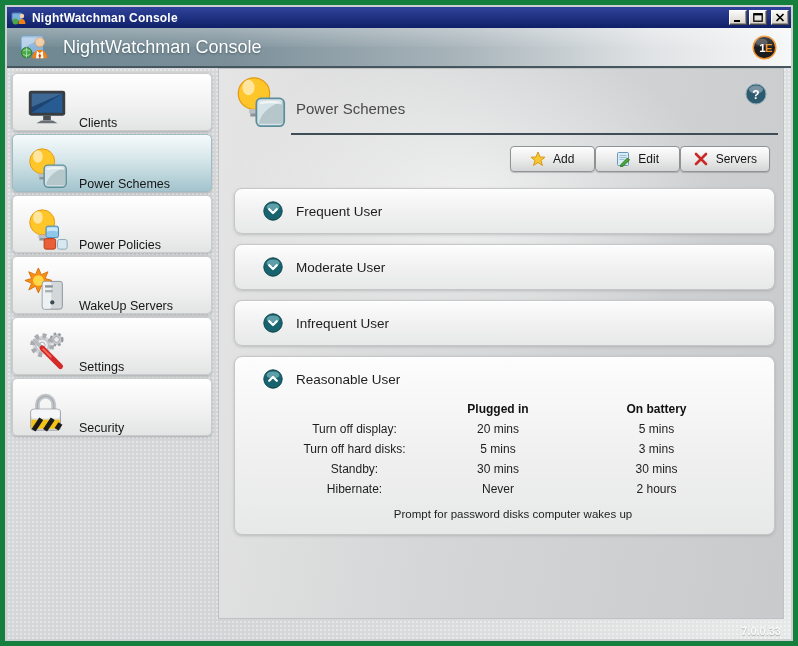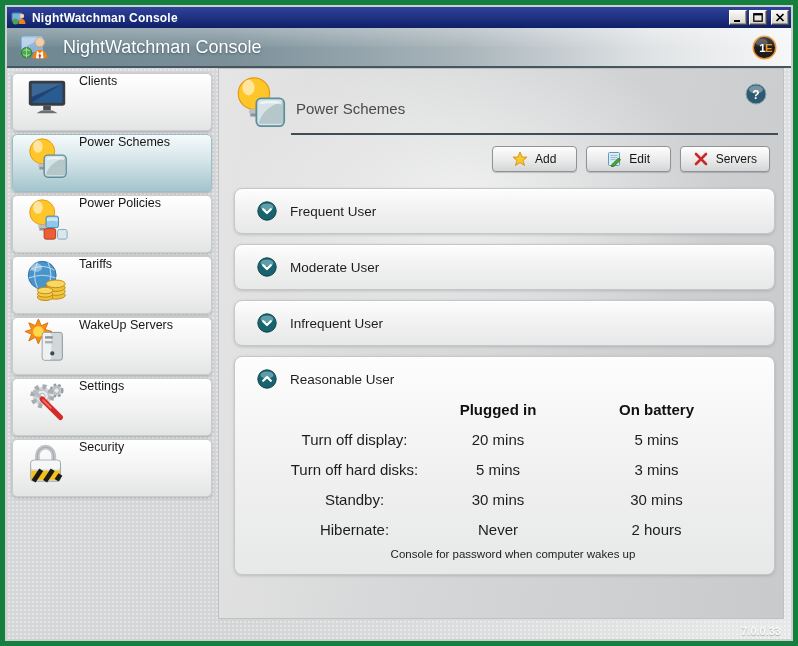--- a/index.html
+++ b/index.html
@@ -50,21 +50,21 @@
     position:absolute; top:63px; left:2px; right:2px; bottom:2px;
     background-image:
       radial-gradient(rgba(255,255,255,.38) .8px, rgba(0,0,0,0) .9px),
       linear-gradient(115deg,#d7d9da 0%,#d2d4d5 45%,#e7e8e8 100%);
     background-size:4px 4px,100% 100%;
     overflow:hidden;
   }
   
   .sidebar { position:absolute; top:5px; left:5px; width:200px; display:flex; flex-direction:column; gap:3px; }
   .side-item {
-    height:58px; display:flex; align-items:flex-start;
+    height:58px; display:flex; align-items:flex-end;
     border:1px solid #c9cbcc; border-radius:5px;
     background:linear-gradient(#ffffff,#f2f2f2 55%,#e3e4e4);
     box-shadow:0 1px 3px rgba(90,95,100,.35);
     cursor:pointer;
   }
   .side-item.selected {
     background:linear-gradient(#f6fafb 0%,#d9e8eb 40%, var(--selected-teal,#a3c4cd) 100%);
     border-color:#9fbcc4;
   }
   .side-icon { width:46px; height:46px; margin-left:11px; flex:0 0 auto; }
@@ -78,48 +78,48 @@
     overflow:hidden;
   }
   .panel::before { content:''; position:absolute; inset:0;
     background:radial-gradient(60% 42% at 45% 24%, rgba(255,255,255,.62), rgba(255,255,255,0) 72%);
     pointer-events:none; }
   .page-icon { position:absolute; left:12px; top:4px; width:58px; height:58px; }
   .page-icon svg { width:100%; height:100%; }
   .page-title { position:absolute; left:77px; top:31px; font-size:15px; color:#4a4a4a; }
   .help-btn { position:absolute; top:14px; right:16px; width:22px; height:22px; padding:0; border:none; background:transparent; cursor:pointer; }
   .sep { position:absolute; top:64px; left:72px; right:5px; height:2px; background:#3f4e56; }
-  .toolbar { position:absolute; top:77px; right:13px; display:flex; gap:9px; }
+  .toolbar { position:absolute; top:77px; right:13px; display:flex; }
   .tb-btn {
     height:26px; min-width:85px; padding:0 12px;
     display:flex; align-items:center; justify-content:center; gap:7px;
     border:1px solid #8f9396; border-radius:4px;
     background:linear-gradient(#fefefe,#ececec 50%,#d4d5d6);
     font-family:inherit; font-size:12px; color:#151515;
     box-shadow:0 1px 1px rgba(0,0,0,.18); cursor:pointer;
   }
   .tb-btn.focused { border-color:#c89432; box-shadow:0 0 0 2px var(--focus-ring,#e8a43c); }
   .tb-icon { width:16px; height:16px; flex:0 0 auto; }
   .tb-icon svg { width:100%; height:100%; }
   
   .schemes { position:absolute; top:119px; left:15px; right:8px; display:flex; flex-direction:column; gap:10px; }
   .scheme {
     border:1px solid #c4c6c7; border-radius:8px;
     background:linear-gradient(#fdfdfd,#f0f0f0 55%,#e7e8e8);
     box-shadow:0 1px 3px rgba(100,105,110,.30), inset 0 1px 0 rgba(255,255,255,.9);
   }
-  .scheme-head { display:flex; align-items:center; height:44px; padding:0 22px; cursor:pointer; }
+  .scheme-head { display:flex; align-items:center; height:44px; padding:0 28px; cursor:pointer; }
   .chev { width:20px; height:20px; flex:0 0 auto; }
   .chev svg { width:100%; height:100%; }
   .scheme-name { margin-left:13px; font-size:13.5px; color:#1d1d1d; }
   .scheme.open { padding-bottom:12px;text-align:center; }
   .detail-grid {
     display:grid; grid-template-columns:165px 122px auto;
-    margin:2px 20px 0 37px; row-gap:17px;
-    font-size:15px; color:#1d1d1d; line-height:13px;
+    margin:2px 20px 0 37px; row-gap:7px;
+    font-size:12px; color:#1d1d1d; line-height:13px;
   }
   .dhead { font-weight:bold; color:#111; }
   .detail-note { margin:12px 20px 2px 37px; font-size:11.5px; color:#1d1d1d; }
   
   .version { position:absolute; right:10px; bottom:2px; font-size:11px; font-weight:bold;
     color:var(--version-text,#fafafa); text-shadow:0 1px 1px rgba(0,0,0,.25); }
 </style>
 </head>
 <body>
 
@@ -201,37 +201,20 @@
               <circle cx="19" cy="17" r="13" fill="#ffc629" stroke="#e29a15"></circle>
               <ellipse cx="14.5" cy="12" rx="5" ry="6.5" fill="#fff" opacity=".55"></ellipse>
               <rect x="15" y="30" width="8" height="3.4" fill="#b9bfc3"></rect>
               <rect x="16" y="33.4" width="6" height="2.6" fill="#8e9498"></rect>
               <rect x="23" y="21" width="13" height="12" rx="2" fill="#8ec8ec" stroke="#4a88b0"></rect>
               <path d="M24 23 q5.5 -1.5 11 0 v3.5 q-5.5 -1.5 -11 0 Z" fill="#fff" opacity=".55"></path>
               <rect x="21" y="34" width="12" height="11" rx="2" fill="#e85f38" stroke="#b83a18"></rect>
               <rect x="35" y="35" width="10" height="10" rx="2" fill="#d8e8f0" stroke="#8aa8b8"></rect>
             </svg></span>
           <span class="side-label">Power Policies</span>
-        </div>
-        <div class="side-item">
-          <span class="side-icon"><svg viewBox="0 0 48 48">
-              <circle cx="19" cy="19" r="14.5" fill="#4a94cc" stroke="#2a6ea0"></circle>
-              <path d="M6 14 Q19 6 32 14 M5 22 Q19 16 33 22 M14 5.5 Q8 19 14 32 M25 5.5 Q31 19 25 32" stroke="#cfe8f8" fill="none" stroke-width="1.1" opacity=".8"></path>
-              <ellipse cx="13" cy="11" rx="6" ry="4.5" fill="#fff" opacity=".4"></ellipse>
-              <g stroke="#bd8a16">
-                <ellipse cx="33" cy="40" rx="10" ry="4" fill="#eec037"></ellipse>
-                <ellipse cx="33" cy="36" rx="10" ry="4" fill="#f4cc4a"></ellipse>
-                <ellipse cx="33" cy="32" rx="10" ry="4" fill="#eec037"></ellipse>
-                <ellipse cx="33" cy="28" rx="10" ry="4" fill="#f8d862"></ellipse>
-                <ellipse cx="22" cy="42" rx="8" ry="3.4" fill="#eec037"></ellipse>
-                <ellipse cx="22" cy="38.5" rx="8" ry="3.4" fill="#f4cc4a"></ellipse>
-                <ellipse cx="22" cy="35" rx="8" ry="3.4" fill="#f8d862"></ellipse>
-              </g>
-            </svg></span>
-          <span class="side-label">Tariffs</span>
         </div>
         <div class="side-item">
           <span class="side-icon"><svg viewBox="0 0 48 48">
               <path d="M15 1 L18 8 L25 5 L22 12 L29 14 L22 17 L25 24 L18 20 L15 27 L12 20 L5 24 L8 17 L1 14 L8 12 L5 5 L12 8 Z" fill="#f89018" stroke="#d87208"></path>
               <circle cx="15" cy="14" r="5.5" fill="#ffd84a"></circle>
               <rect x="19" y="15" width="21" height="29" rx="2.5" fill="#d2d7da" stroke="#8a9296"></rect>
               <rect x="19.5" y="15.5" width="9" height="28" rx="2" fill="#eef1f2"></rect>
               <rect x="22" y="19" width="8" height="2.5" fill="#8a9296"></rect>
               <rect x="22" y="24" width="8" height="2.5" fill="#a8b0b4"></rect>
               <circle cx="29.5" cy="37" r="2.2" fill="#3a4a52"></circle>
@@ -357,20 +340,20 @@
               <div class="dcell dlabel">Turn off hard disks:</div>
               <div class="dcell">5 mins</div>
               <div class="dcell">3 mins</div>
               <div class="dcell dlabel">Standby:</div>
               <div class="dcell">30 mins</div>
               <div class="dcell">30 mins</div>
               <div class="dcell dlabel">Hibernate:</div>
               <div class="dcell">Never</div>
               <div class="dcell">2 hours</div>
             </div>
-            <div class="detail-note">Console for password when computer wakes up</div>
+            <div class="detail-note">Prompt for password disks computer wakes up</div>
           </div>
         </div>
     </div>
 
     <div class="version">7.0.0.33</div>
   </div>
 </div>
 
 </body></html>

